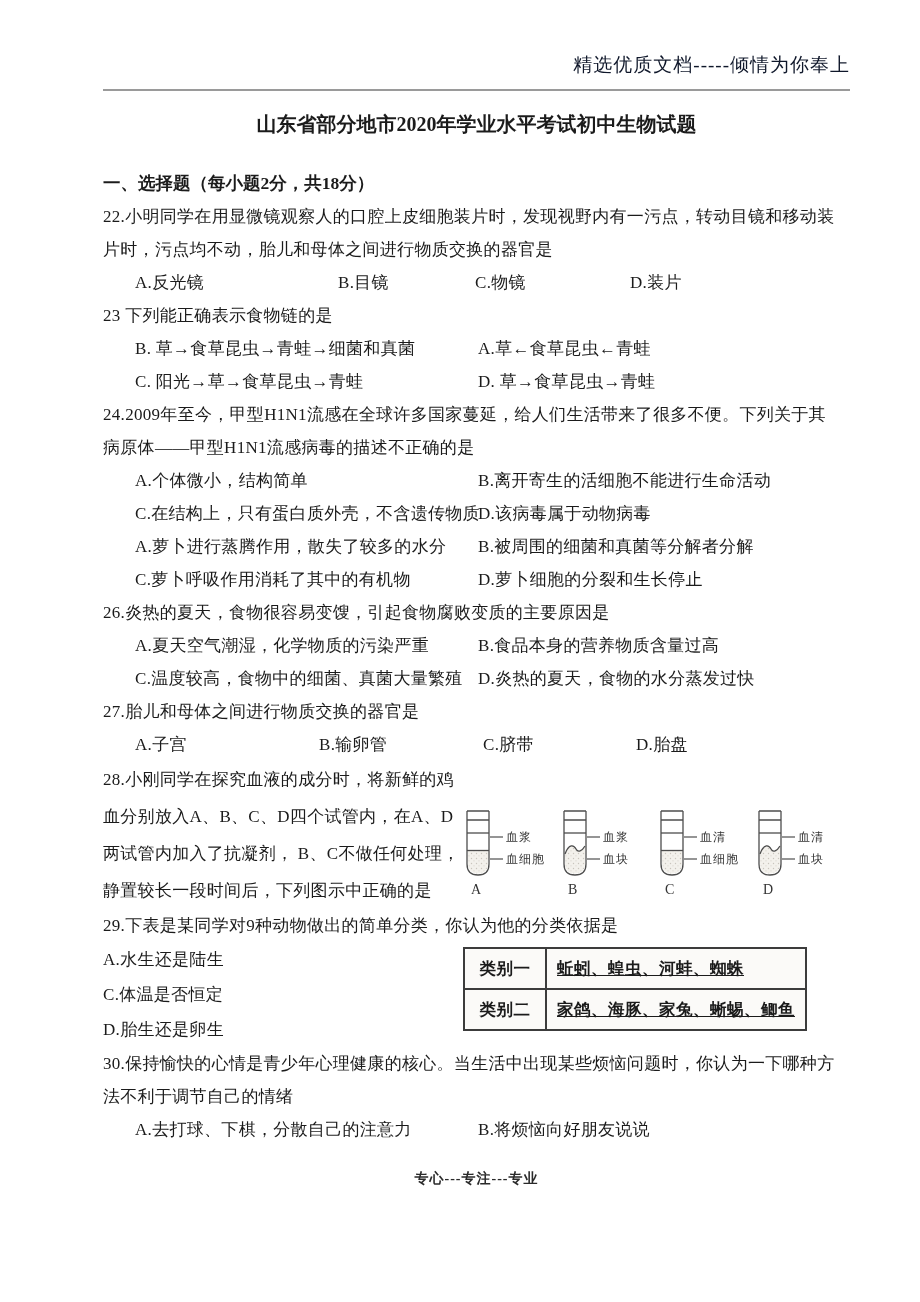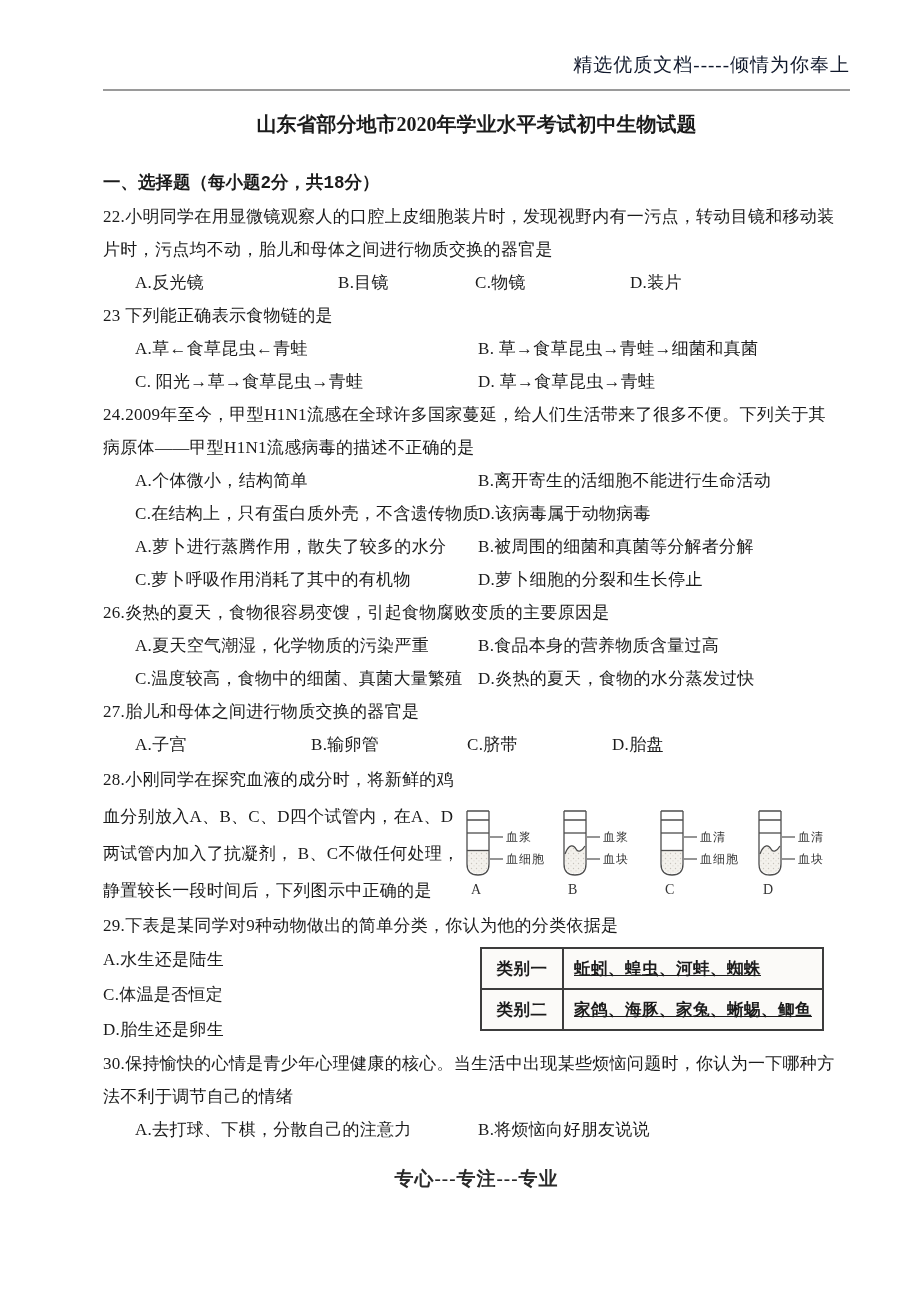--- a/index.html
+++ b/index.html
@@ -34,76 +34,74 @@
     margin-top: 18px;
     height: 30px; line-height: 30px;
     white-space: nowrap;
   }
   .section-heading {
     font-weight: bold;
     font-size: 17.5px;
     margin-top: 28px;
     height: 33px; line-height: 33px;
     white-space: nowrap;
-    font-family: Liberation Mono, monospace;
   }
   .doc-line {
     font-size: 17px;
     height: 33px; line-height: 33px;
     letter-spacing: 0.3px;
     white-space: nowrap;
   }
   .opt-row {
     display: grid;
     padding-left: 32px;
     font-size: 17px;
     height: 33px; line-height: 33px;
     letter-spacing: 0.3px;
     white-space: nowrap;
   }
   .g22 { grid-template-columns: 203px 137px 155px 1fr; }
-  .g27 { grid-template-columns: 176px 156px 145px 1fr; }
+  .g27 { grid-template-columns: 176px 156px 145px 1fr; gap: 8px; }
   .g2  { grid-template-columns: 343px 1fr; }
 
   
   .q28 { display: flex; align-items: flex-end; }
   .q28-text { width: 352px; }
   .q28-text .doc-line { height: 37px; line-height: 37px; }
   .q28-fig { padding-top: 4px; }
 
   .tube-outline { stroke: #4d4d4d; stroke-width: 1.3; fill: none; }
   .tube-pointer { stroke: #4d4d4d; stroke-width: 1.2; }
   .tube-label { font-size: 12px; fill: #333; letter-spacing: 1px; }
   .tube-letter { font-size: 14px; fill: #333; }
 
   
   .q29-flex { display: flex; align-items: flex-start; }
   .q29-opts { width: 360px; }
   .q29-opts .doc-line { height: 35px; line-height: 35px; }
   .cls-table {
     border-collapse: collapse;
     margin-top: 5px;
-    margin-left: 17px;
     background: #fbfaf8;
     border-radius: 13px;
   }
   .cls-table td {
     border: 2px solid #3c3c3c;
     font-size: 16.5px;
     font-weight: 600;
     height: 41px;
     letter-spacing: 0.5px;
     white-space: nowrap;
   }
   .cls-label-cell { width: 82px; text-align: center; }
   .cls-animals-cell { width: 210px; padding: 0 10px; text-decoration: underline; }
 
   .page-footer {
     text-align: center;
-    font-size: 19px;
+    font-size: 14px;
     font-weight: 600;
     letter-spacing: 1px;
     color: #2a2a2a;
     margin-top: 18px;
     height: 30px; line-height: 30px;
   }
 </style>
 </head>
 <body>
 
@@ -123,22 +121,22 @@
       <span>A.反光镜</span>
       <span>B.目镜</span>
       <span>C.物镜</span>
       <span>D.装片</span>
     </div>
   </div>
 
   <div>
     <div class="doc-line">23 下列能正确表示食物链的是</div>
     <div class="opt-row g2">
+      <span>B.  草→食草昆虫→青蛙→细菌和真菌</span>
       <span>A.草←食草昆虫←青蛙</span>
-      <span>B.  草→食草昆虫→青蛙→细菌和真菌</span>
     </div>
     <div class="opt-row g2">
       <span>C.  阳光→草→食草昆虫→青蛙</span>
       <span>D.  草→食草昆虫→青蛙</span>
     </div>
   </div>
 
   <div>
     <div class="doc-line">24.2009年至今，甲型H1N1流感在全球许多国家蔓延，给人们生活带来了很多不便。下列关于其</div>
     <div class="doc-line">病原体——甲型H1N1流感病毒的描述不正确的是</div>

